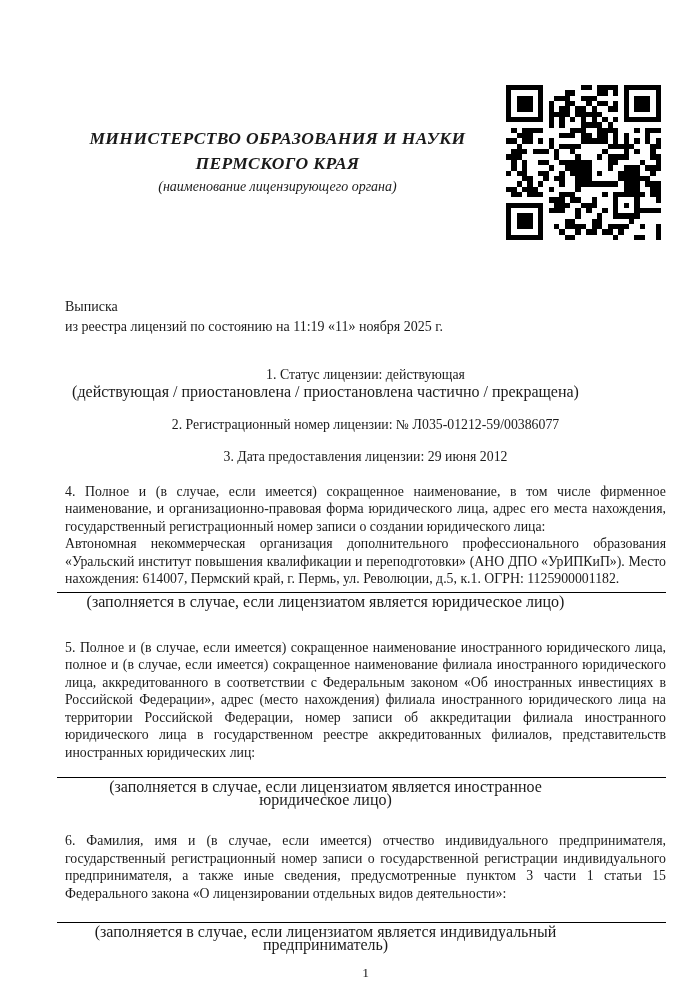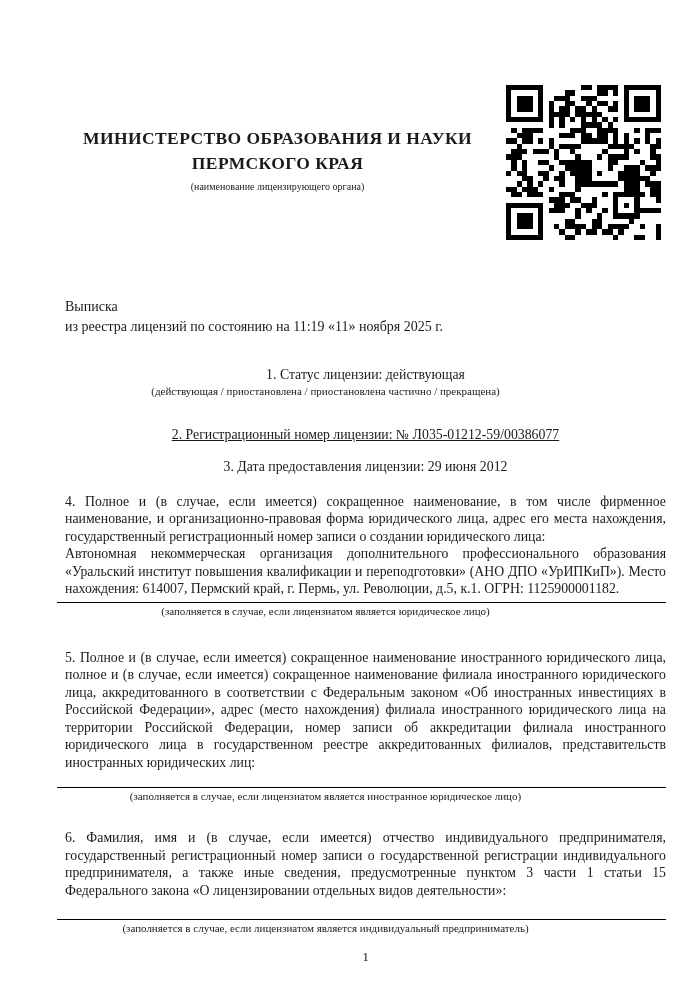--- a/index.html
+++ b/index.html
@@ -12,56 +12,56 @@
   }
   .page {
     position: relative;
     width: 700px; height: 989px;
     background: #ffffff;
     box-sizing: border-box;
     padding: 82px 34px 0 65px;
   }
   
   .header-row { display: flex; align-items: flex-start; height: 158px; }
-  .org-block { width: 425px; text-align: center; padding-top: 44px; }
+  .org-block { width: 425px; text-align: center; padding-top: 44px; font-style: italic; }
   .org-name {
     font-weight: bold;
     font-size: 17.5px;
     line-height: 25px;
     letter-spacing: 0.4px;
   }
-  .org-caption { font-size: 10px; line-height: 13px; margin-top: 4px; }
+  .org-caption { font-size: 14px; line-height: 13px; margin-top: 4px; }
   .qr-wrap { margin-left: 16px; width: 155px; height: 155px; margin-top: 3px; }
   .qr-wrap svg { display: block; }
   
   .doc-title { text-align: left; font-size: 14px; line-height: 20px; margin-top: 57px; }
   
   .item {
     font-size: 13.8px;
     line-height: 17.5px;
     text-align: justify;
   }
   .item.single { text-align: center; }
   .mt-item1 { margin-top: 29px; }
-  .mt-item2 { margin-top: 28px; text-decoration: underline; }
+  .mt-item2 { margin-top: 18px; }
   .mt-item3 { margin-top: 15px; }
   .mt-item4 { margin-top: 17px; }
   .mt-item5 { margin-top: 31px; }
   .mt-item6 { margin-top: 26px; }
   .mt-item7 { margin-top: 16px; }
   .rule {
     border: none;
     border-top: 1.6px solid #000;
     margin: 0 0 0 -8px;
   }
   .rule.tight { margin-top: 4px; }
   .rule.after-blank { margin-top: 16px; }
   .rule.after-blank-wide { margin-top: 20px; }
   .note {
-    font-size: 11px;
+    font-size: 16px;
     line-height: 13px;
     text-align: center;
     margin-top: 2px;
     margin-right: 80px;
   }
   .note.free { margin-top: 1px; }
   .page-number { text-align: center; font-size: 13.5px; margin-top: 14px; }
 </style>
 </head>
 <body>

